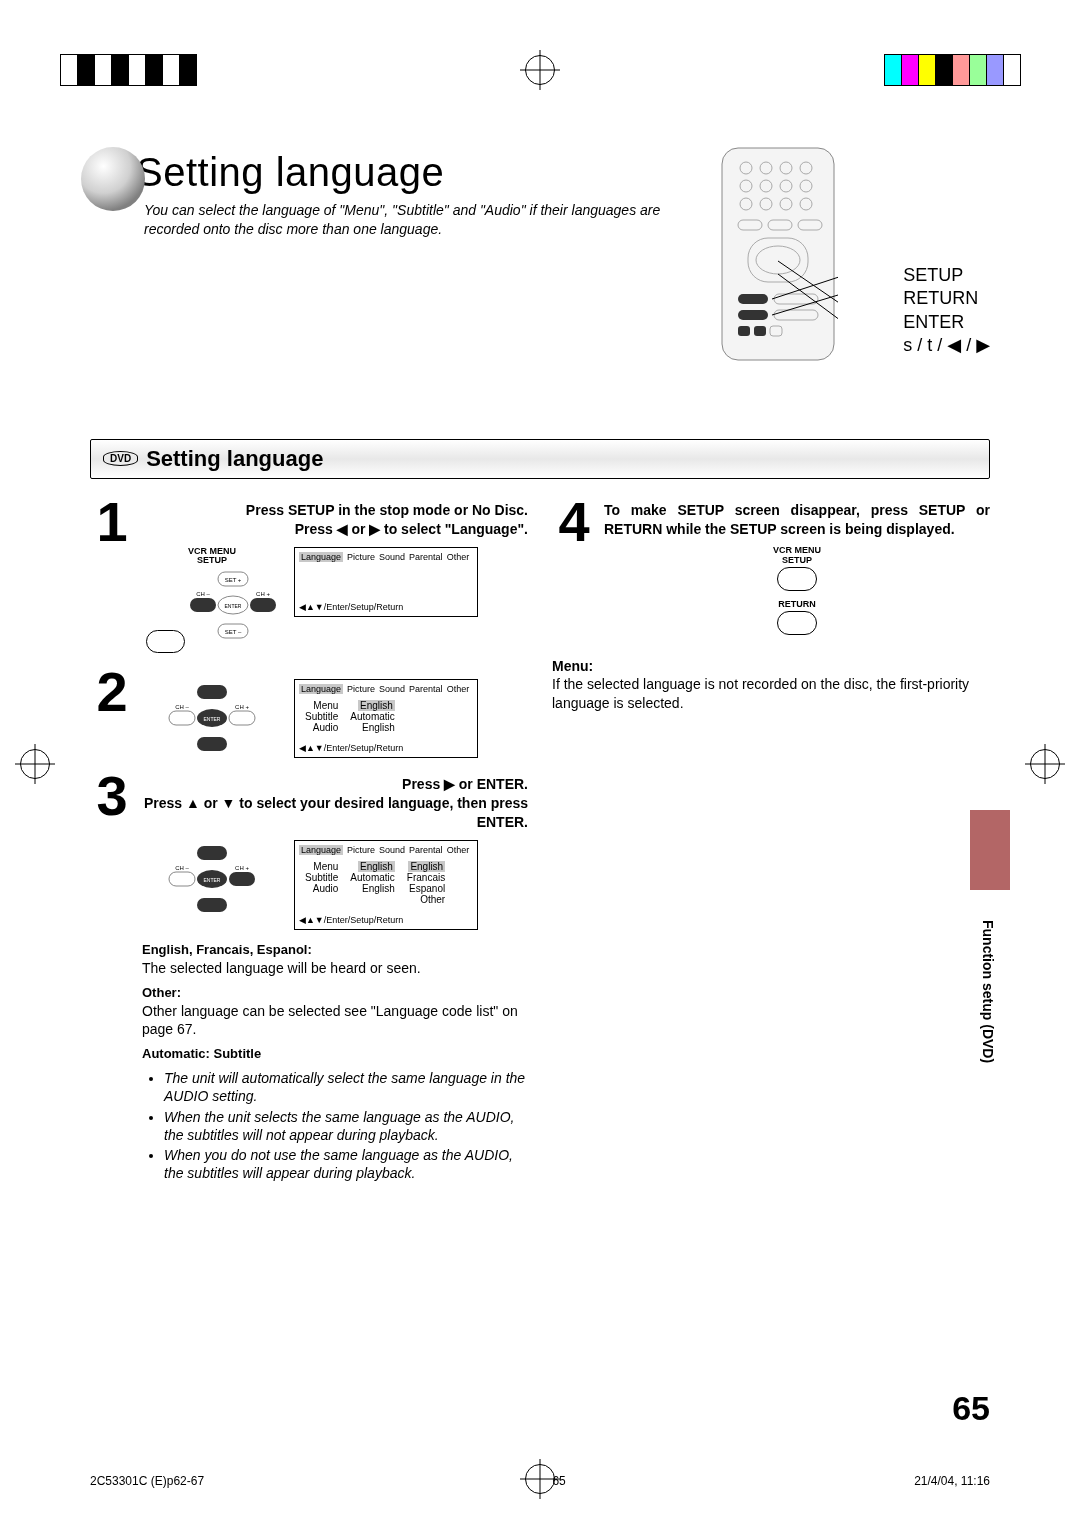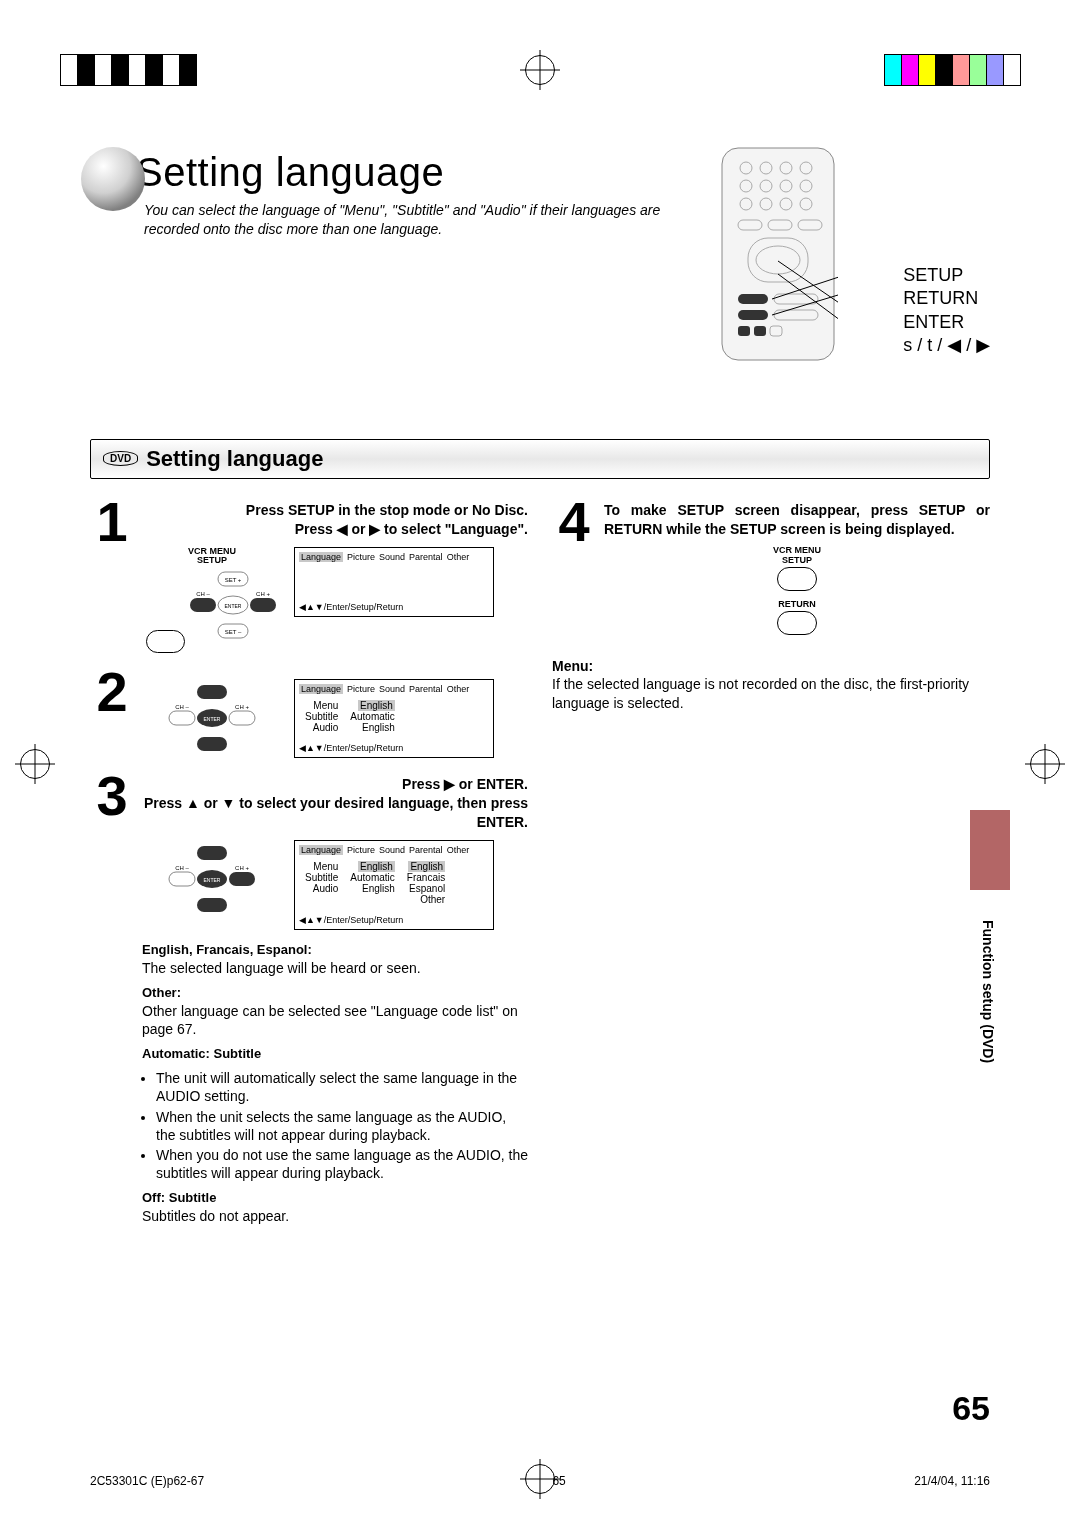--- a/index.html
+++ b/index.html
@@ -32,31 +32,31 @@
   .col { flex: 1; position: relative; }
   .step { display: flex; gap: 8px; margin-bottom: 12px; }
   .bignum { font-size: 56px; font-weight: bold; line-height: 0.9; width: 44px; text-align:center;}
   .step-body { flex:1; padding-top: 4px; }
   .step-text { font-size: 14px; font-weight: bold; line-height: 1.35; text-align: right; }
   .diagram-row { display:flex; gap:12px; margin-top:8px; align-items:flex-start;}
   .remote-diag { font-size: 8px; text-align:center; width: 140px;}
   .remote-diag .lbl { font-weight:bold; font-size:9px; line-height:1.1;}
   .pill { border:1px solid #000; border-radius: 14px; padding: 6px 14px; display:inline-block; margin: 2px auto;}
   .dpad { margin:4px auto; width: 90px;}
-  .osd { border:1px solid #000; width: 200px; font-size:10px; padding:4px;}
+  .osd { border:1px solid #000; width: 184px; font-size:10px; padding:4px;}
   .osd .tabs { font-size:9px; display:flex; gap:4px;}
   .osd .tabs .active { background:#c8c8c8; padding:0 2px;}
   .osd table { font-size:10px; margin:6px 0 10px; border-collapse:collapse;}
   .osd td { padding: 0 6px; text-align: right; }
   .osd .hi { background:#c8c8c8; padding:0 2px;}
   .osd-footer { font-size:9px;}
   .note-block p { font-size: 14px; line-height:1.3; margin-bottom:6px;}
   .note-block .h { font-weight:bold; font-size:13px;}
   .bullets { font-size:14px; line-height:1.3;}
-  .bullets li { margin-left: 14px; list-style: disc; margin-bottom:2px;}
+  .bullets li { margin-left: 22px; list-style: disc; margin-bottom:2px;font-style:italic;}
   .thumb-tab { position:absolute; right:-20px; top: 660px; width: 40px; height: 80px; background:#b36666;}
   .side-cat { position:absolute; right:-6px; top: 770px; font-size:14px; font-weight:bold; writing-mode: vertical-rl; }
   .page-num { position:absolute; right:0; bottom:10px; font-size:34px; font-weight:bold;}
   .footer-meta { position:absolute; left:90px; right:90px; bottom:40px; font-size:12px; display:flex; justify-content:space-between; align-items:center;}
   .reg-bottom { position:absolute; left:50%; bottom:34px; transform:translateX(-50%);}
   .step4-remote { font-size:9px; text-align:center; margin-top:6px;}
 </style>
 </head>
 <body>
 
@@ -296,21 +296,20 @@
 
           <div class="note-block" style="margin-top:10px">
             <p><span class="h">English, Francais, Espanol:</span><br><span>The selected language will be heard or seen.</span></p>
             <p><span class="h">Other:</span><br><span>Other language can be selected see "Language code list" on page 67.</span></p>
             <p><span class="h">Automatic: Subtitle</span></p>
             <ul class="bullets">
               <li>The unit will automatically select the same language in the AUDIO setting.</li>
               <li>When the unit selects the same language as the AUDIO, the subtitles will not appear during playback.</li>
               <li>When you do not use the same language as the AUDIO, the subtitles will appear during playback.</li>
             </ul>
-            <p style="margin-top:6px"><span class="h">Off: Subtitle</span><br><span>Subtitles do not appear.</span></p>
           </div>
         </div>
       </div>
     </div>
 
     <div class="col">
       <div class="step">
         <div class="bignum">4</div>
         <div class="step-body">
           <p class="step-text" style="text-align:justify">To make SETUP screen disappear, press SETUP or RETURN while the SETUP screen is being displayed.</p>

